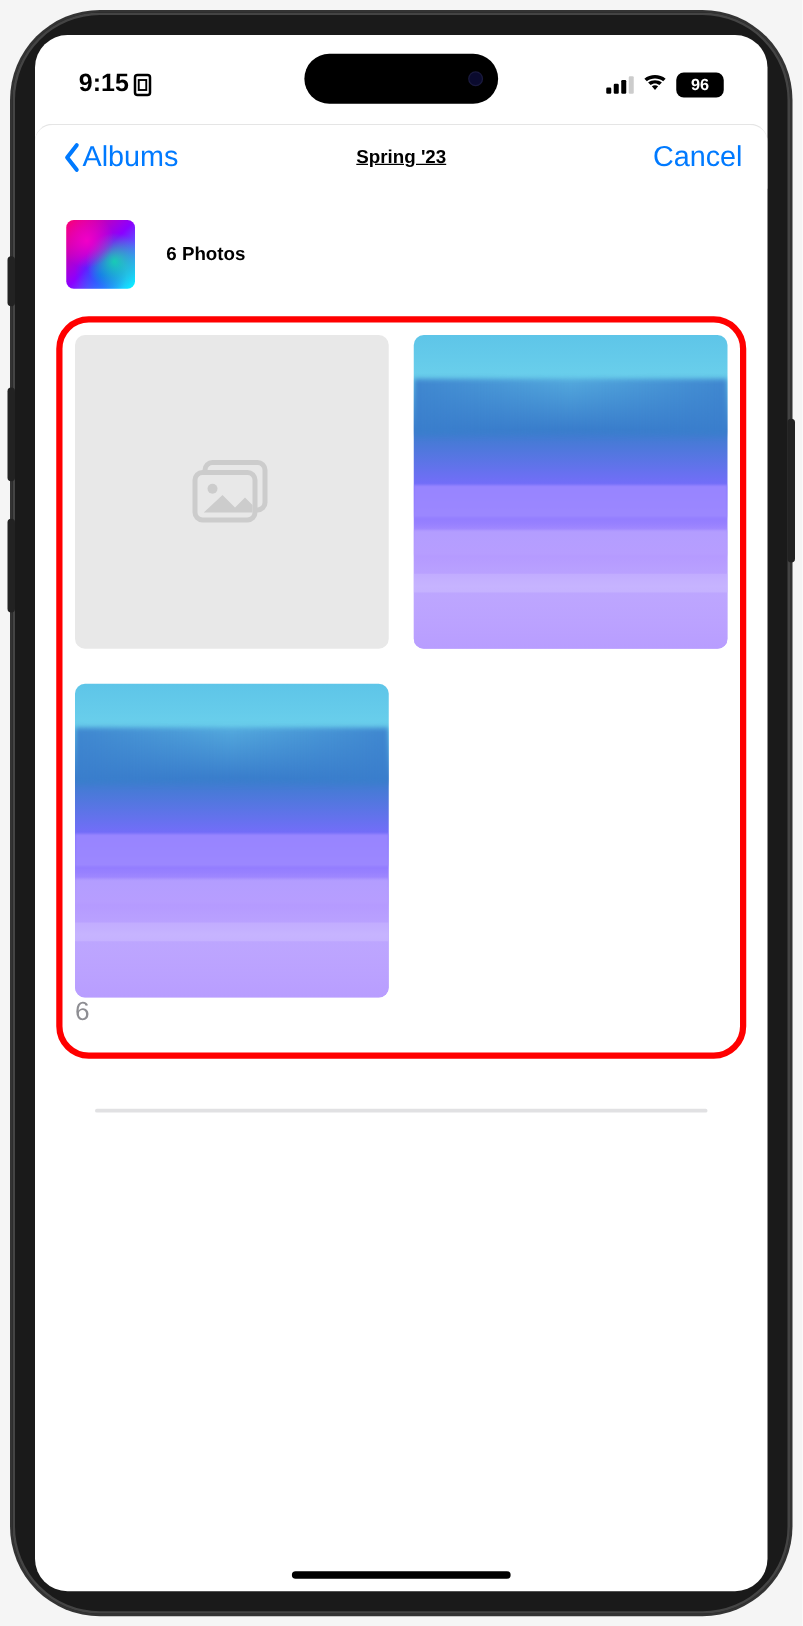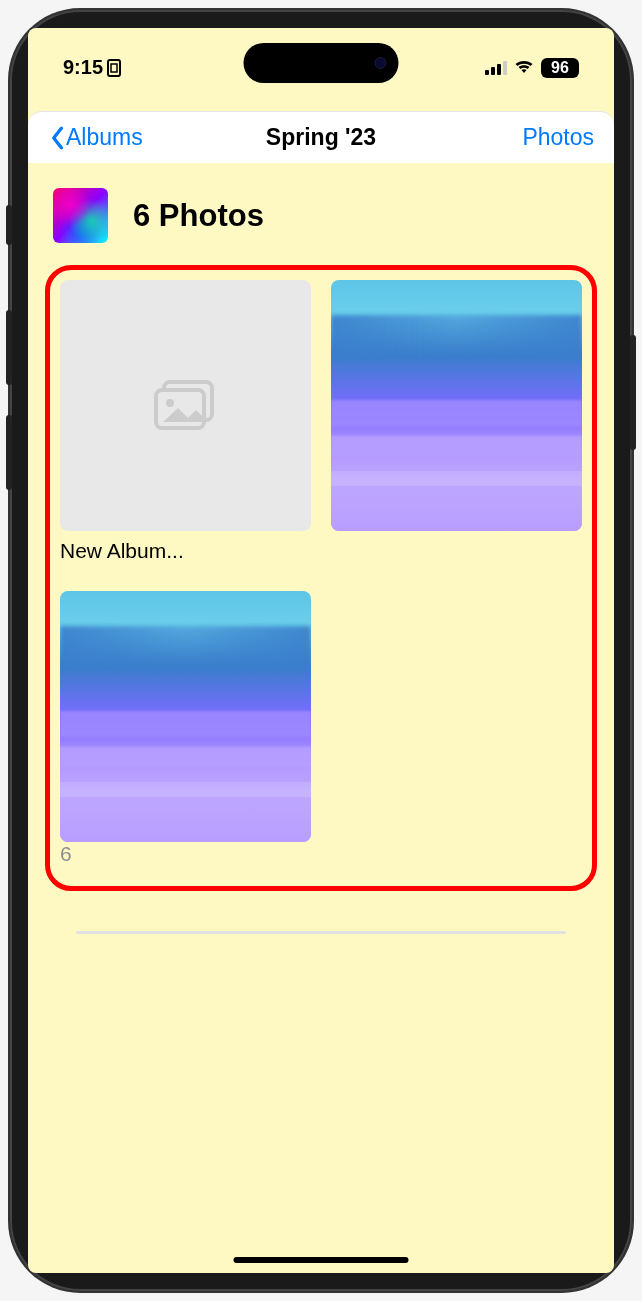--- a/index.html
+++ b/index.html
@@ -28,22 +28,22 @@
       background: #222;
       border-radius: 3px;
     }
     .side-button.left-1 { left: -4px; top: 195px; width: 6px; height: 40px; }
     .side-button.left-2 { left: -4px; top: 300px; width: 6px; height: 75px; }
     .side-button.left-3 { left: -4px; top: 405px; width: 6px; height: 75px; }
     .side-button.right-1 { right: -4px; top: 325px; width: 6px; height: 115px; }
     .screen {
       width: 100%;
       height: 100%;
-      background: #fef9c3;
-      border-radius: 8px;
+      background: #ffffff;
+      border-radius: 26px;
       overflow: hidden;
       position: relative;
     }
     .dynamic-island {
       position: absolute;
       top: 15px;
       left: 50%;
       transform: translateX(-50%);
       width: 155px;
       height: 40px;
@@ -112,25 +112,25 @@
     .battery-box {
       width: 38px;
       height: 20px;
       background: #000;
       border-radius: 6px;
       position: relative;
       color: #fff;
       display: flex;
       align-items: center;
       justify-content: center;
-      font-size: 16px;
+      font-size: 13px;
       font-weight: 700;
     }
     .sheet-stack {
-      margin-top: 28px;
+      margin-top: 16px;
       position: relative;
     }
     .sheet-bg {
       position: absolute;
       left: 18px;
       right: 18px;
       top: 0;
       height: 15px;
       background: #eee;
       border-radius: 14px 14px 0 0;
@@ -151,25 +151,26 @@
     .back-link {
       color: #007aff;
       font-size: 23px;
       display: flex;
       align-items: center;
       gap: 0px;
     }
     .back-link svg { width: 18px; height: 24px; }
     .nav-title {
       font-weight: 600;
-      font-size: 23px;
+      font-size: 15px;
       color: #000;
       position: absolute;
       left: 50%;
       transform: translateX(-50%);
+      text-decoration: underline;
     }
     .cancel-link {
       color: #007aff;
       font-size: 23px;
     }
     .selection-info {
       padding: 25px 25px 18px;
       display: flex;
       align-items: center;
       gap: 25px;
@@ -185,21 +186,21 @@
     }
     .selection-thumb::after {
       content: '';
       position: absolute;
       inset: 0;
       background: radial-gradient(circle at 30% 30%, rgba(255,0,200,0.8), transparent 40%),
                   radial-gradient(circle at 70% 60%, rgba(0,255,150,0.7), transparent 45%),
                   radial-gradient(circle at 50% 80%, rgba(0,100,255,0.7), transparent 40%);
     }
     .selection-count {
-      font-size: 31px;
+      font-size: 15px;
       font-weight: 700;
       color: #000;
     }
     .highlight-box {
       margin: 4px 17px 10px;
       border: 5px solid #ff0000;
       border-radius: 26px;
       padding: 10px 10px 20px;
     }
     .album-grid {
@@ -319,41 +320,40 @@
       <div class="sheet-bg"></div>
 
       <div class="nav-bar">
         <div class="back-link">
           <svg viewBox="0 0 12 22">
               <path d="M10 2 L3 11 L10 20" fill="none" stroke="#007aff" stroke-width="3" stroke-linecap="round" stroke-linejoin="round"></path>
             </svg>
           <span>Albums</span>
         </div>
         <div class="nav-title">Spring '23</div>
-        <div class="cancel-link">Photos</div>
+        <div class="cancel-link">Cancel</div>
       </div>
 
       <div class="selection-info">
         <div class="selection-thumb"></div>
         <div class="selection-count">6 Photos</div>
       </div>
 
       <div class="highlight-box">
         <div class="album-grid">
 
           <div class="album-tile">
             <div class="album-cover cover-placeholder">
               <svg viewBox="0 0 75 55">
                 <rect x="16" y="4" width="48" height="38" rx="6" fill="none" stroke="#999" stroke-width="4"></rect>
                 <rect x="8" y="12" width="48" height="38" rx="6" fill="#e8e8e8" stroke="#999" stroke-width="4"></rect>
                 <circle cx="22" cy="25" r="4" fill="#999"></circle>
                 <path d="M15 44 L30 30 L40 40 L48 32 L54 38 L54 44 Z" fill="#999"></path>
               </svg>
             </div>
-            <div class="album-label">New Album...</div>
           </div>
 
           <div class="album-tile">
             <div class="album-cover cover-sky">
               <div class="cloud-band-1"></div>
                 <div class="cloud-band-2"></div>
                 <div class="cloud-band-3"></div>
             </div>
           </div>
 

